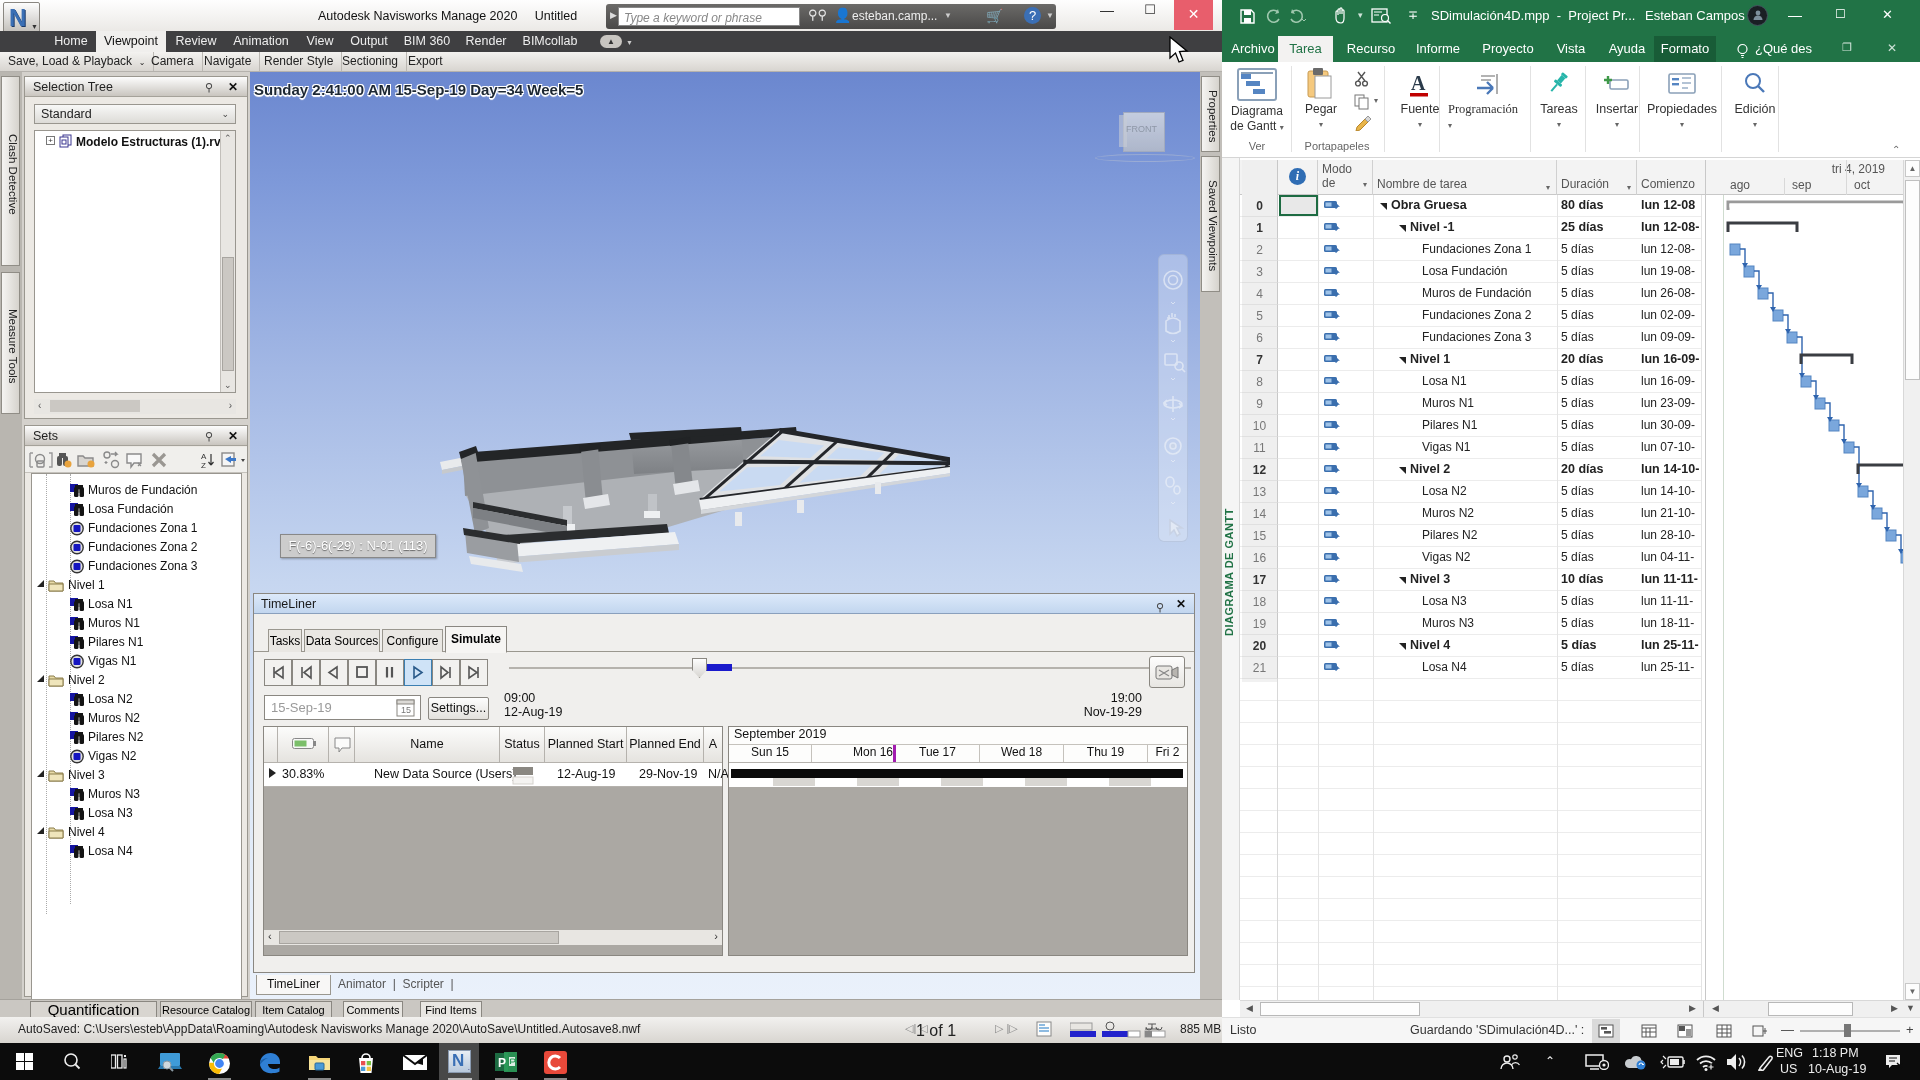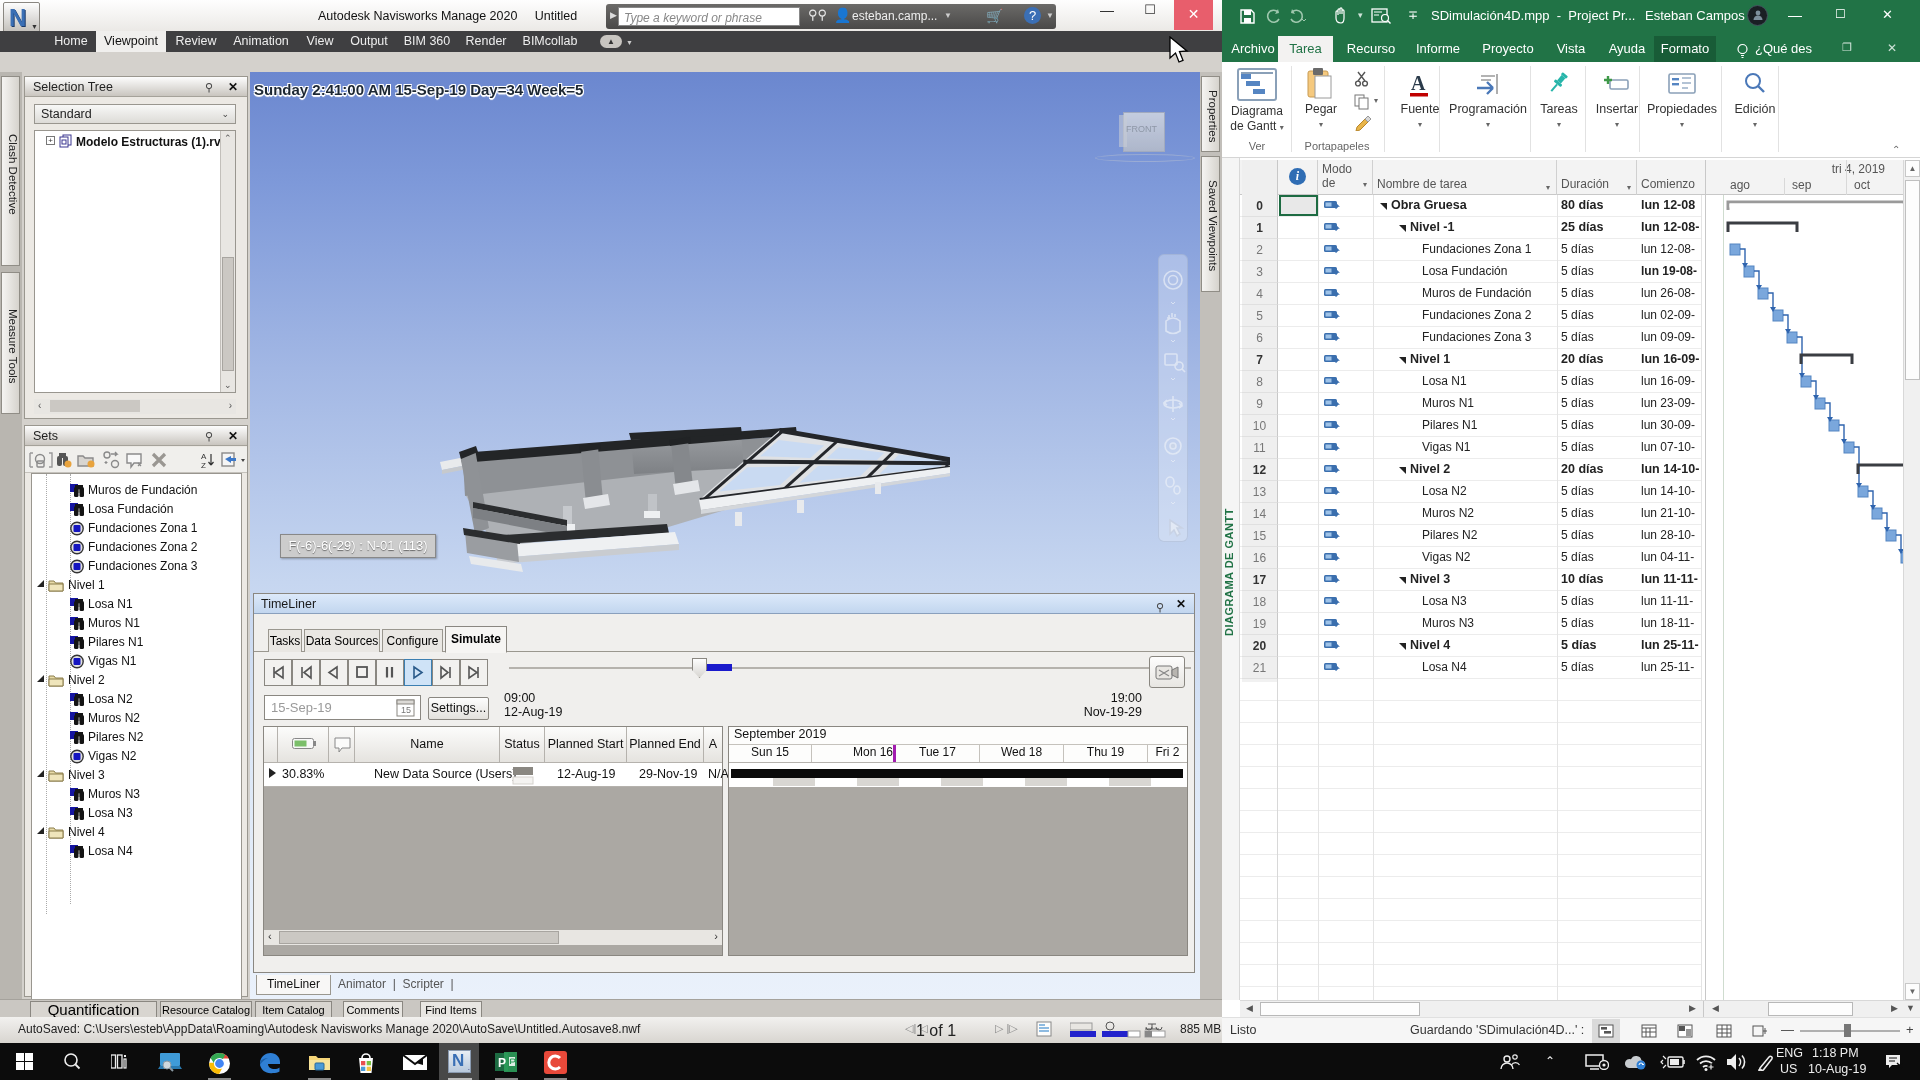--- a/index.html
+++ b/index.html
@@ -59,20 +59,28 @@
     <div class="nv-tab sel" style="left:96px;width:70px;">Viewpoint</div>
     <div class="nv-tab" style="left:170px;width:52px;">Review</div>
     <div class="nv-tab" style="left:226px;width:70px;">Animation</div>
     <div class="nv-tab" style="left:300px;width:40px;">View</div>
     <div class="nv-tab" style="left:344px;width:50px;">Output</div>
     <div class="nv-tab" style="left:398px;width:58px;">BIM 360</div>
     <div class="nv-tab" style="left:460px;width:52px;">Render</div>
     <div class="nv-tab" style="left:516px;width:68px;">BIMcollab</div>
     <span style="position:absolute;left:600px;top:4px;width:22px;height:13px;background:#c8c5c0;border-radius:7px;color:#333;font-size:8px;text-align:center;line-height:13px;">▲</span>
     <span style="position:absolute;left:626px;top:8px;color:#ccc;font-size:7px;">▼</span>
+  </div>
+  <div id="nv-toolbar">
+    <div class="tb-item" style="left:0px;">Save, Load &amp; Playback&nbsp;&nbsp;<span style="font-size:8px;">⌄</span></div>
+    <div class="tb-item" style="left:143px;">Camera</div>
+    <div class="tb-item" style="left:196px;">Navigate</div>
+    <div class="tb-item" style="left:256px;">Render Style</div>
+    <div class="tb-item" style="left:334px;">Sectioning</div>
+    <div class="tb-item" style="left:400px;border-right:none;">Export</div>
   </div>
   <div id="vp">
     <div style="position:absolute;left:4px;top:9px;font-size:15px;font-weight:bold;color:#1c2733;text-shadow:-1px -1px 0 #fff,1px -1px 0 #fff,-1px 1px 0 #fff,1px 1px 0 #fff,0 2px 1px #fff;">Sunday 2:41:00 AM 15-Sep-19 Day=34 Week=5</div>
 
     <div style="position:absolute;left:873px;top:40px;width:42px;height:40px;background:linear-gradient(#d3d8e2,#b7bdc9);border:1px solid #aab0bc;opacity:.85;"></div>
     <div style="position:absolute;left:869px;top:43px;width:8px;height:32px;background:#c6ccd6;opacity:.6;"></div>
     <div style="position:absolute;left:876px;top:52px;font-size:9px;color:#8a93a2;opacity:.9;">FRONT</div>
     <div style="position:absolute;left:845px;top:82px;width:100px;height:8px;border-radius:50%;border:1px solid #b9c2d2;opacity:.5;"></div>
 
     <div style="position:absolute;left:908px;top:182px;width:30px;height:288px;background:rgba(235,242,250,.45);border:1px solid rgba(160,175,200,.55);border-radius:6px;opacity:.75;"></div>
@@ -693,21 +701,21 @@
     <div class="abs" style="left:170px;top:40px;width:56px;text-align:center;font-size:12.5px;color:#333;">Fuente<br><span style="font-size:8px;color:#666;">▾</span></div>
     <div class="gsep" style="left:217px;"></div>
 
     <div class="abs" style="left:226px;top:8px;width:80px;text-align:center;">
       <svg width="30" height="28" viewBox="0 0 30 28">
           <path d="M8 6 h14 M8 10 h10" stroke="#9a9a9a" stroke-width="1.6"></path>
           <path d="M4 18 h16 M20 18 l-6 -6 M20 18 l-6 6" stroke="#4a78b8" stroke-width="2.4" fill="none"></path>
           <path d="M24 4 v20" stroke="#9a9a9a" stroke-width="1.6"></path>
         </svg>
     </div>
-    <div class="abs" style="left:226px;top:40px;width:80px;text-align:center;font-size:12.5px;color:#333;">Programación<br><span style="font-size:8px;color:#666;">▾</span></div>
+    <div class="abs" style="left:226px;top:40px;width:80px;font-size:12.5px;color:#333;font-family:Liberation Serif, serif;">Programación<br><span style="font-size:8px;color:#666;">▾</span></div>
     <div class="gsep" style="left:308px;"></div>
 
     <div class="abs" style="left:314px;top:8px;width:46px;text-align:center;">
       <svg width="28" height="28" viewBox="0 0 28 28">
           <g transform="rotate(40 14 12)">
             <rect x="10.5" y="2" width="7" height="3" rx="1" fill="#27b5aa"></rect>
             <rect x="11.5" y="5" width="5" height="7" fill="#27b5aa"></rect>
             <rect x="9.5" y="12" width="9" height="3" rx="1" fill="#27b5aa"></rect>
             <path d="M14 15 l0 9" stroke="#27b5aa" stroke-width="2"></path>
           </g>
@@ -831,21 +839,21 @@
     </div>
 <div class="abs" style="left:20px;top:261px;width:661px;height:22px;">
       <div class="abs" style="left:0;top:0;width:36px;height:22px;background:#efefef;border-right:1px solid #c8c8c8;border-bottom:1px solid #e0e0e0;text-align:center;font-size:12px;line-height:22px;color:#777;font-weight:normal;">3</div>
       <svg class="abs" style="left:82px;top:5px;" width="17" height="12" viewBox="0 0 17 12">
         <rect x="0" y="1" width="13" height="7" rx="1.5" fill="#3b6fae"></rect>
         <path d="M8 6 l6 0 -2.5 -2.5 M14 6 l-2.5 2.5" stroke="#3b6fae" stroke-width="1.6" fill="none"></path>
         <rect x="1.5" y="2.5" width="6" height="4" fill="#9fc3e8"></rect>
       </svg>
       <span class="abs" style="left:180px;top:3px;font-size:12px;font-weight:normal;color:#222;white-space:nowrap;">Losa Fundación</span>
       <span class="abs" style="left:319px;top:3px;font-size:12px;font-weight:normal;color:#222;">5 días</span>
-      <span class="abs" style="left:399px;top:3px;font-size:12px;font-weight:bold;color:#222;white-space:nowrap;">lun 19-08-</span>
+      <span class="abs" style="left:399px;top:3px;font-size:12px;font-weight:normal;color:#222;white-space:nowrap;">lun 19-08-</span>
     </div>
 <div class="abs" style="left:20px;top:283px;width:661px;height:22px;">
       <div class="abs" style="left:0;top:0;width:36px;height:22px;background:#efefef;border-right:1px solid #c8c8c8;border-bottom:1px solid #e0e0e0;text-align:center;font-size:12px;line-height:22px;color:#777;font-weight:normal;">4</div>
       <svg class="abs" style="left:82px;top:5px;" width="17" height="12" viewBox="0 0 17 12">
         <rect x="0" y="1" width="13" height="7" rx="1.5" fill="#3b6fae"></rect>
         <path d="M8 6 l6 0 -2.5 -2.5 M14 6 l-2.5 2.5" stroke="#3b6fae" stroke-width="1.6" fill="none"></path>
         <rect x="1.5" y="2.5" width="6" height="4" fill="#9fc3e8"></rect>
       </svg>
       <span class="abs" style="left:180px;top:3px;font-size:12px;font-weight:normal;color:#222;white-space:nowrap;">Muros de Fundación</span>
       <span class="abs" style="left:319px;top:3px;font-size:12px;font-weight:normal;color:#222;">5 días</span>

